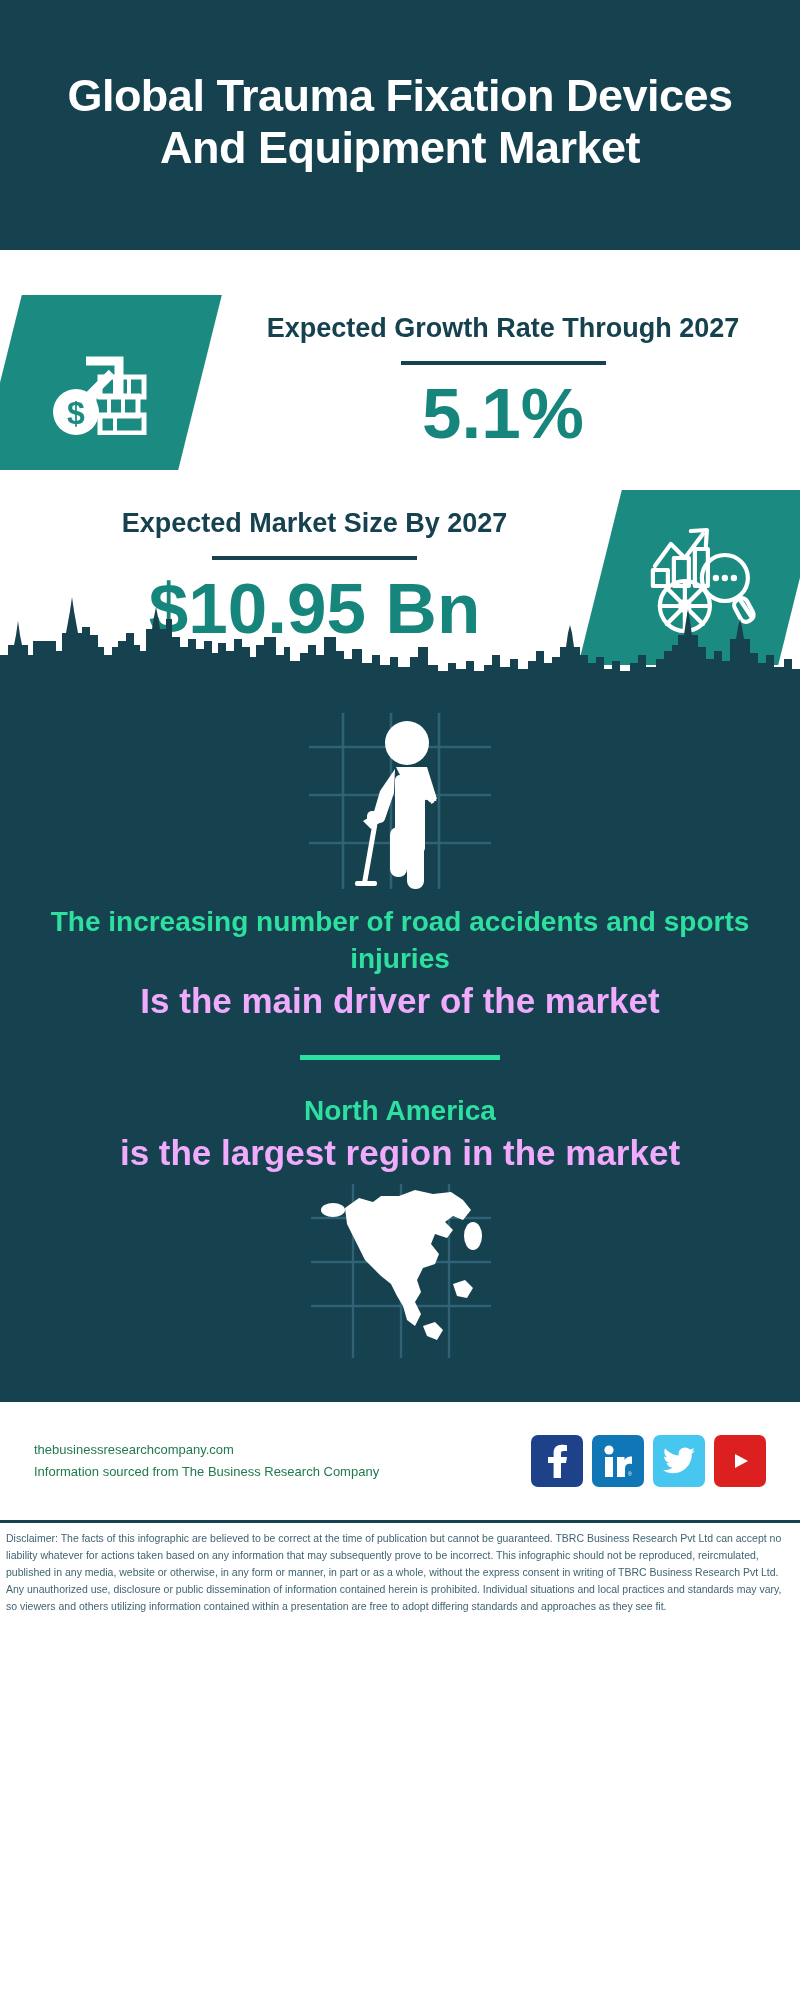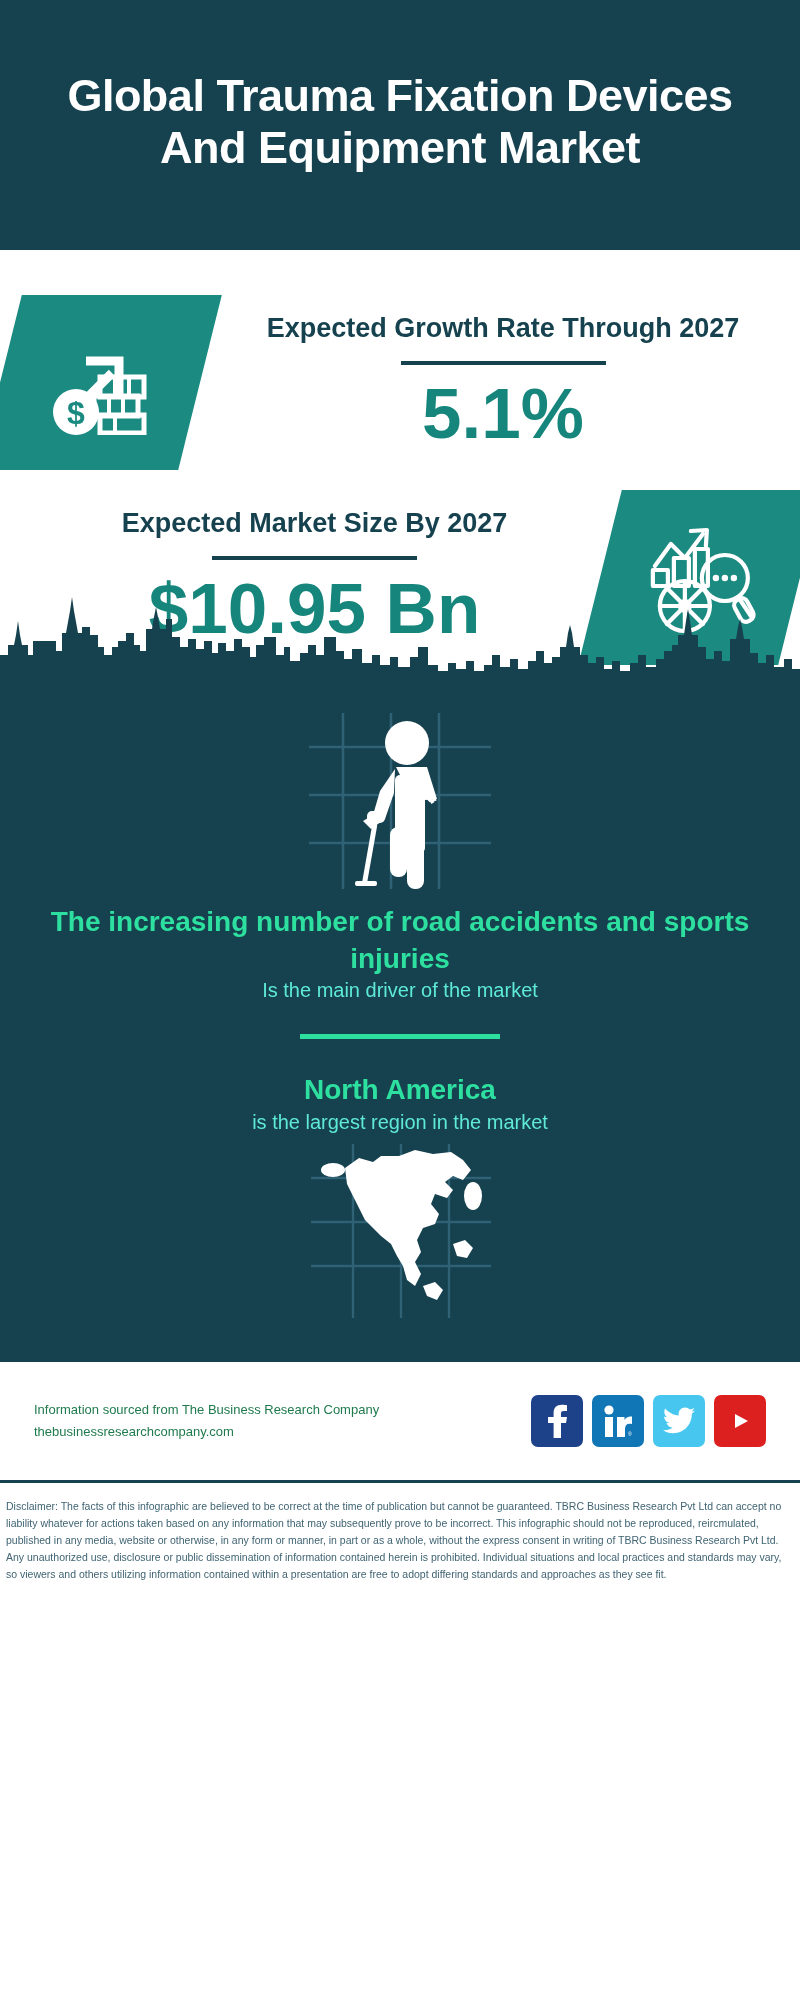--- a/index.html
+++ b/index.html
@@ -90,24 +90,25 @@
   .panel .copy { flex:1 1 auto; text-align:center; padding:0 14px; }
 
   .highlight {
     color:#2de0a0;
     font-weight:bold;
     font-size:28px;
     line-height:1.33;
     display:block;
   }
   .subtext {
-    color:#5eead4;
-    font-size:20px;
+    color:#f0abfc;
+    font-size:35px;
     line-height:1.35;
     display:block;
+    font-weight:bold;
   }
 
   .mint-rule {
     width:200px; height:5px;
     background:#2de0a0;
     margin:26px auto 14px;
   }
 
   
   .footer {
@@ -126,21 +127,21 @@
     display:flex; align-items:center; justify-content:center;
   }
   .sc-fb { background:#1d4289; }
   .sc-li { background:#1176b5; }
   .sc-tw { background:#47c7ef; }
   .sc-yt { background:#dc1f1f; }
 
   .footer-rule { height:3px; background:#16414f; width:800px; }
 
   .disclaimer {
-    padding:15px 6px 6px 6px;
+    padding:7px 6px 6px 6px;
     color:#3f6372;
     font-size:10.5px;
     line-height:1.62;
     text-align:left;
     font-family:"Liberation Sans", sans-serif;
   }
 </style>
 </head>
 <body>
 
@@ -286,22 +287,22 @@
             <ellipse cx="30" cy="34" rx="12" ry="7"></ellipse>
             <ellipse cx="170" cy="60" rx="9" ry="14"></ellipse>
           </g>
         </svg>
       </div>
     </div>
   </div>
 
   <div class="footer">
     <div class="source">
+      <div>thebusinessresearchcompany.com</div>
       <div>Information sourced from The Business Research Company</div>
-      <div>thebusinessresearchcompany.com</div>
     </div>
     <div class="socials">
       <div class="social sc-fb">
         <svg width="26" height="34" viewBox="0 0 26 34">
           <path fill="#fff" d="M17 34 V19 h5 l1-6 h-6 V9.5 C17 7.8 17.5 7 20 7 h3 V1.2 C22 1 20 0.8 17.8 0.8 12.6 0.8 9.6 3.6 9.6 9 V13 H4 v6 h5.6 V34 Z"></path>
         </svg>
       </div>
       <div class="social sc-li">
         <svg width="28" height="32" viewBox="0 0 28 32">
           <g fill="#fff">

